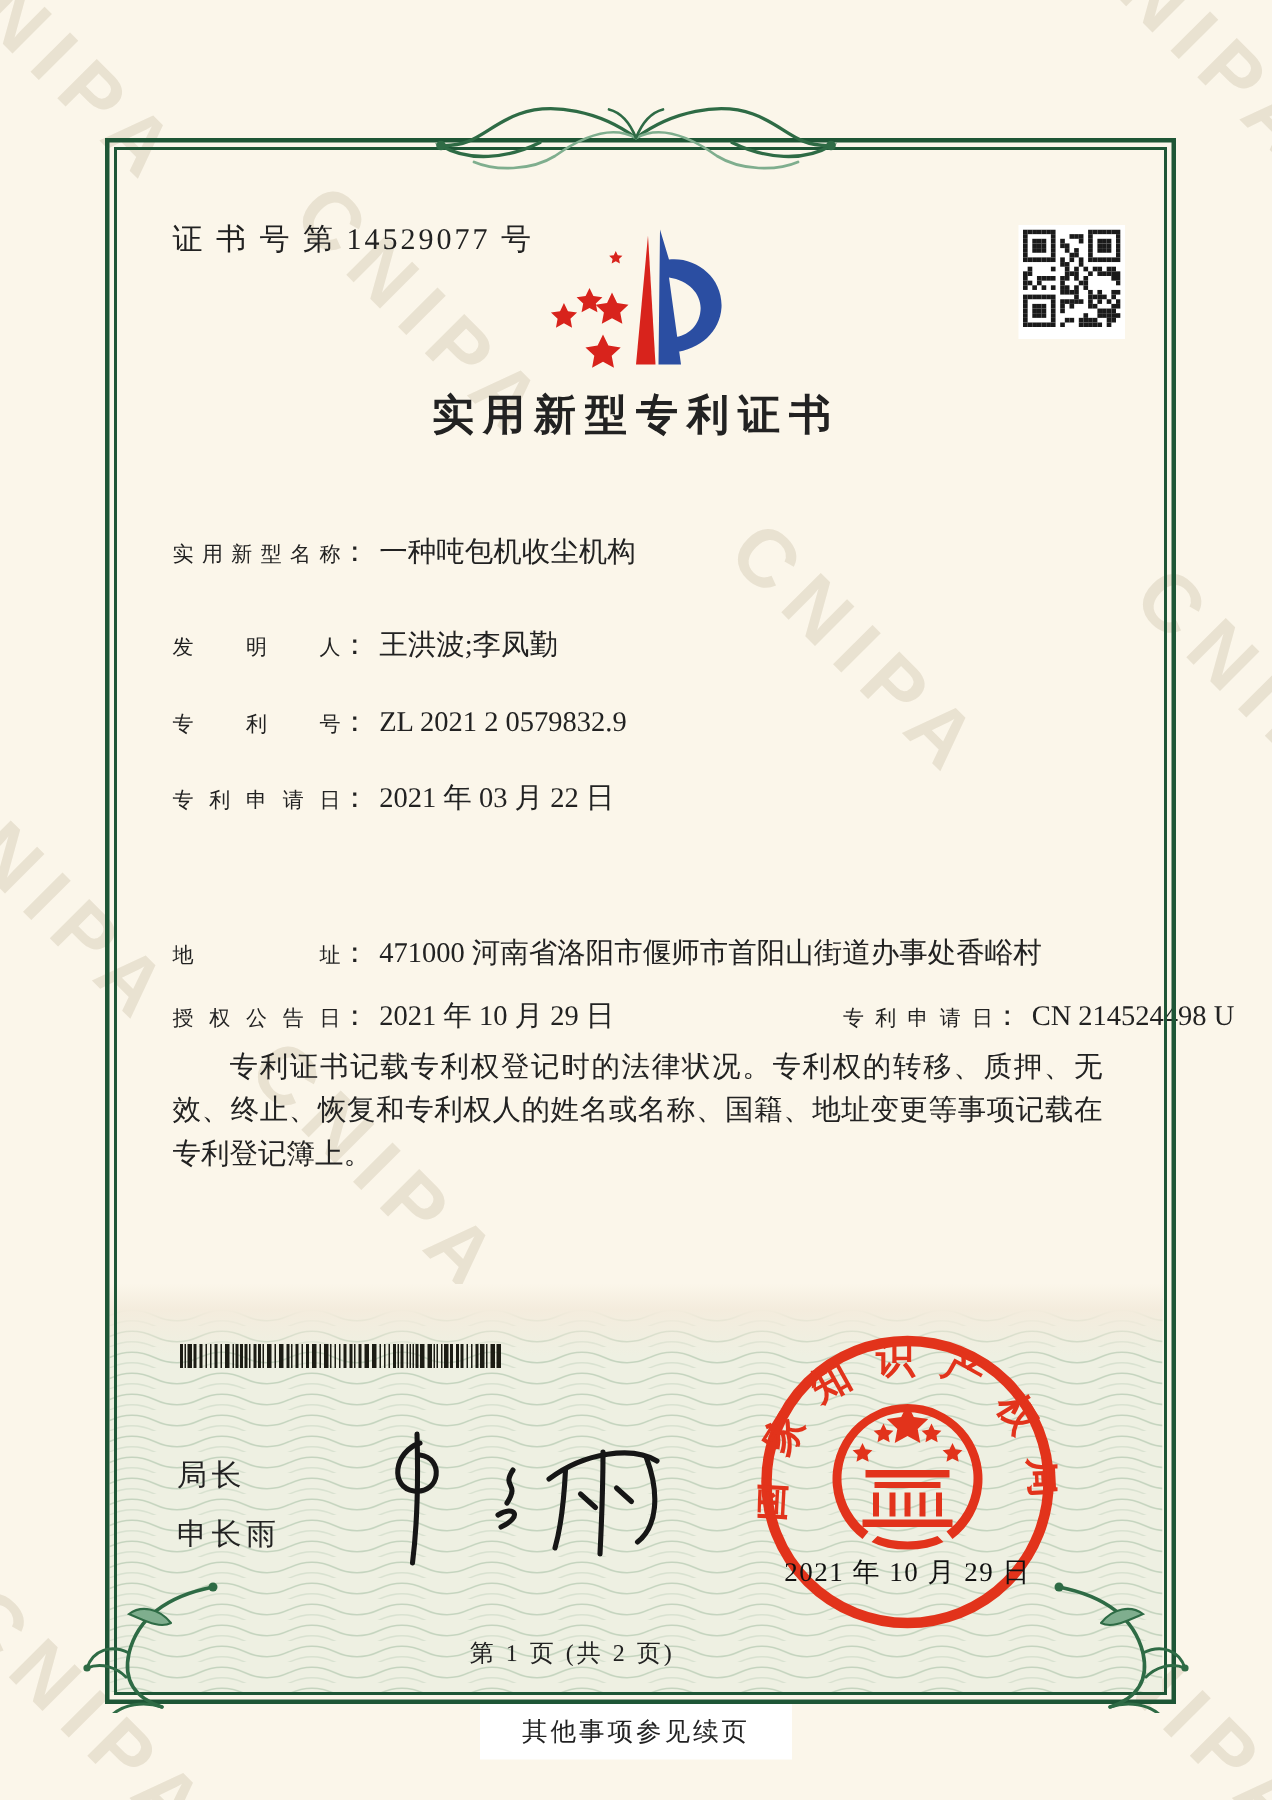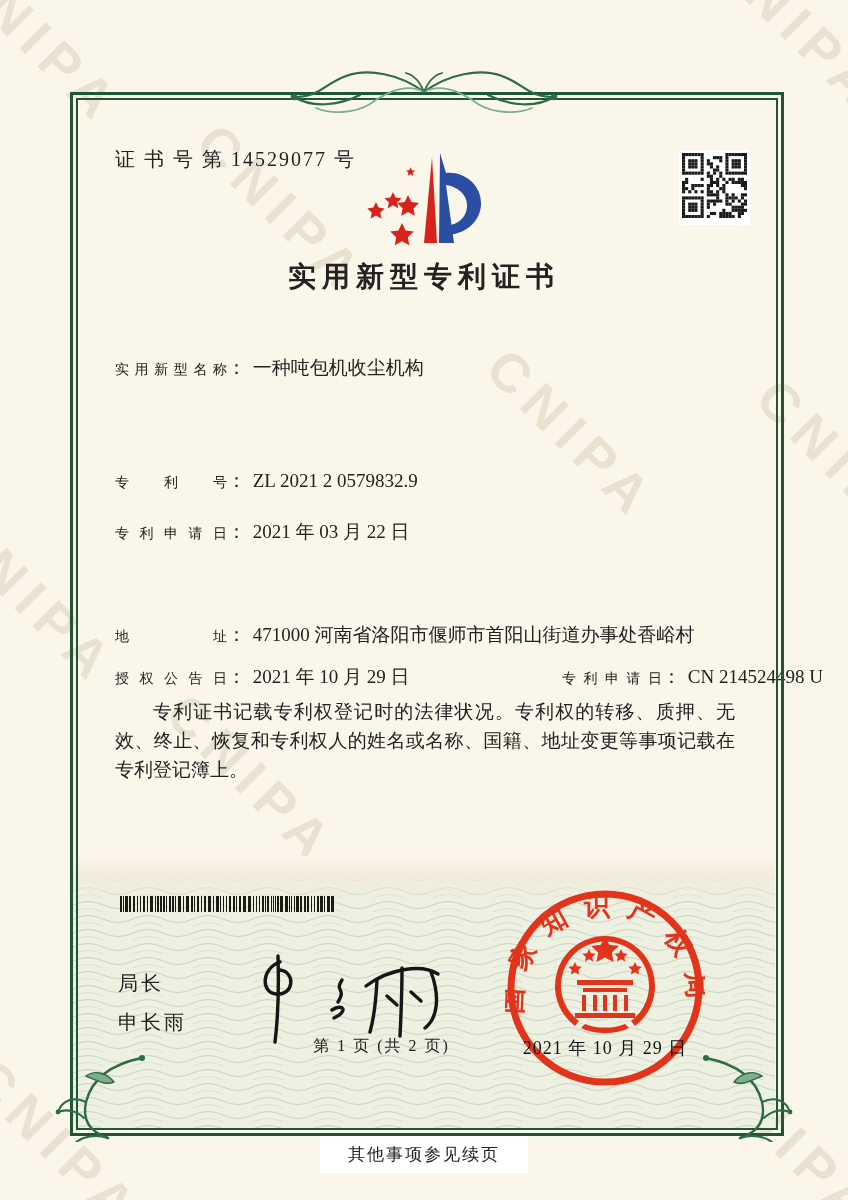--- a/index.html
+++ b/index.html
@@ -44,21 +44,21 @@
   .body-text p{margin:0; text-indent:2em;}
   .barcode{position:absolute; left:120px; top:896px; height:16px; display:flex; align-items:stretch;}
   .barcode i{display:block; background:#1c1c14;}
   .officer{position:absolute; left:118px; top:970px;
     font-family:"Liberation Sans","DejaVu Sans",sans-serif; font-size:20px; letter-spacing:3px;}
   .officer div{margin-bottom:12px;}
   .signature{position:absolute; left:250px; top:950px;}
   .seal{position:absolute; left:505px; top:888px; z-index:3;}
   .seal-date{position:absolute; left:505px; top:1036px; width:200px; text-align:center;
     font-size:18px; letter-spacing:1px; color:#111; z-index:4;}
-  .page-num{position:absolute; left:70px; top:1036px; width:623px; text-align:center; font-size:16px; letter-spacing:2px;}
+  .page-num{position:absolute; left:70px; top:1092px; width:623px; text-align:center; font-size:16px; letter-spacing:2px;}
   .cont-note{position:absolute; left:50%; transform:translateX(-50%); top:1136px;
     background:#fff; padding:7px 28px; font-size:17px; letter-spacing:2px; z-index:2;}
 </style>
 </head>
 <body>
 
 <div class="page">
 
   <span class="wm" style="left:-70px;top:8px">CNIPA</span>
   <span class="wm" style="left:175px;top:178px">CNIPA</span>
@@ -317,20 +317,24 @@
           <rect x="49.6" y="62" width="3.1" height="3.1" fill="#1a1a1a"></rect>
           <rect x="55.800000000000004" y="62" width="3.1" height="3.1" fill="#1a1a1a"></rect>
         </svg></div>
 
     <div class="title">实用新型专利证书</div>
 
     <div class="frow" style="top:355px">
       <span class="flabel">实用新型名称</span><span class="fsep">：</span>
       <span>一种吨包机收尘机构</span>
     </div>
+    <div class="frow" style="top:417px">
+      <span class="flabel">发明人</span><span class="fsep">：</span>
+      <span>王洪波;李凤勤</span>
+    </div>
     <div class="frow" style="top:468px">
       <span class="flabel">专利号</span><span class="fsep">：</span>
       <span>ZL 2021 2 0579832.9</span>
     </div>
     <div class="frow" style="top:519px">
       <span class="flabel">专利申请日</span><span class="fsep">：</span>
       <span>2021 年 03 月 22 日</span>
     </div>
     <div class="frow" style="top:622px">
       <span class="flabel">地址</span><span class="fsep">：</span>

